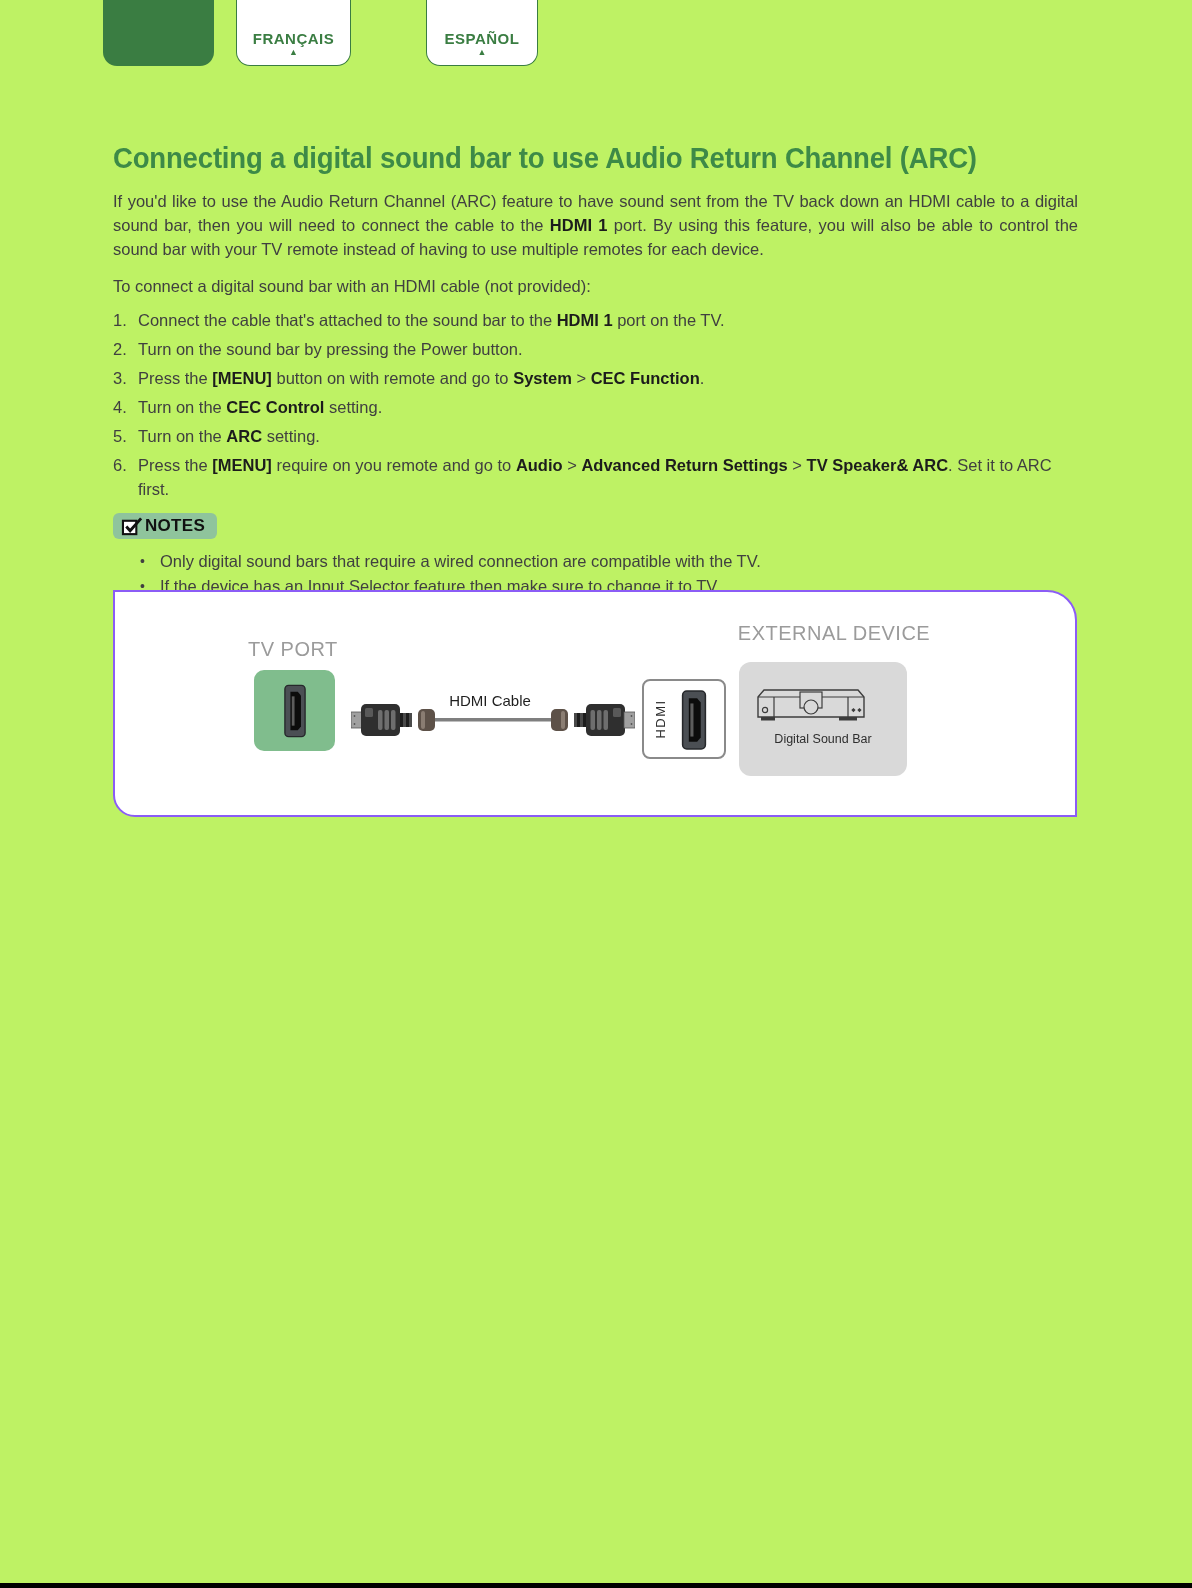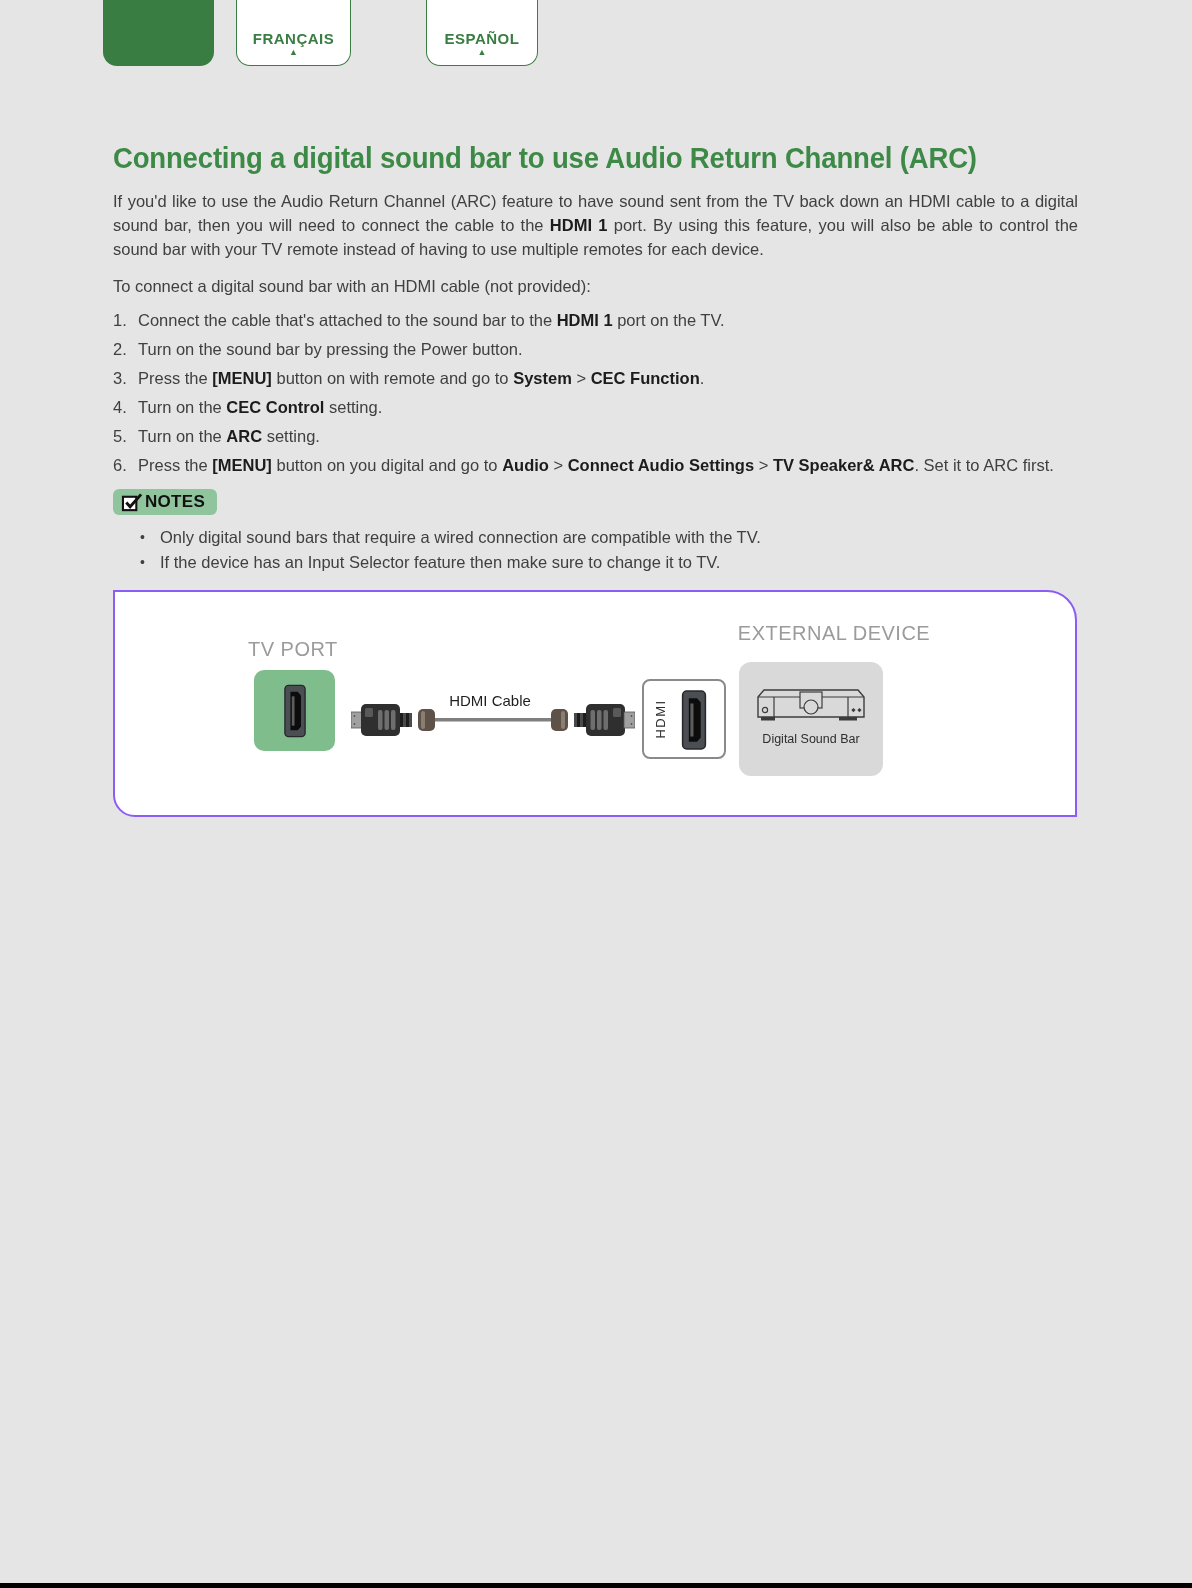--- a/index.html
+++ b/index.html
@@ -1,18 +1,18 @@
 <!DOCTYPE html>
 <html><head>
 <meta charset="utf-8">
 <style>
   * { margin:0; padding:0; box-sizing:border-box; }
   html,body { background:#ffffff; }
   body { font-family:"Liberation Sans","DejaVu Sans",sans-serif; color:#404040; }
-  .page { position:relative; width:1192px; height:1588px; background:#e5e5e5; overflow:hidden; }
+  .page { position:relative; width:1192px; height:1588px; background:#bef264; overflow:hidden; }
 
   
   .tab { position:absolute; top:0; height:66px; display:flex; flex-direction:column;
          align-items:center; justify-content:flex-end; padding-bottom:7px;
          border:1.5px solid #3a7d42; border-top:none; border-radius:0 0 14px 14px; background:#fff; cursor:default; }
   .tab-active { position:absolute; top:0; left:103px; width:111px; height:66px;
                 background:#3a7d42; border-radius:0 0 14px 14px; }
   .tab-label { color:#3a7d42; font-weight:bold; font-size:15px; letter-spacing:.5px; line-height:17px; }
   .tab-arrow { color:#3a7d42; font-size:9px; line-height:11px; }
   .tab-fr { left:236px; width:115px; }
@@ -47,21 +47,21 @@
   .green-tile { position:absolute; left:139px; top:78px; width:81px; height:81px;
                 background:#80bd8d; border-radius:10px; display:flex; align-items:center; justify-content:center; }
   .cable-wrap { position:absolute; left:236px; top:105px; width:284px; height:46px; }
   .cable-label { position:absolute; left:310px; top:100px; width:130px; text-align:center;
                  font-size:15px; color:#1f1f1f; }
   .white-box { position:absolute; left:527px; top:87px; width:84px; height:80px;
                background:#fff; border:2px solid #8a8a8a; border-radius:8px; }
   .hdmi-vert { position:absolute; left:9px; top:50%; transform:translateY(-50%) rotate(180deg);
                writing-mode:vertical-rl; font-size:13px; letter-spacing:1.5px; color:#2e2e2e; }
   .whitebox-port { position:absolute; left:37px; top:9px; }
-  .gray-box { position:absolute; left:624px; top:70px; width:144px; height:114px;
+  .gray-box { position:absolute; left:624px; top:70px; width:168px; height:114px;
               background:#d9d9d9; border-radius:12px; }
   .soundbar-svg { position:absolute; left:16px; top:26px; }
   .soundbar-label { position:absolute; left:0; top:70px; width:100%; text-align:center;
                     font-size:12.5px; color:#2e2e2e; }
 
   .footer-bar { position:absolute; left:0; bottom:0; width:100%; height:5px; background:#000; }
 </style>
 </head>
 <body>
 
@@ -100,21 +100,21 @@
       <li>
         <span class="num">4.</span>
         <span><span>Turn on the </span><span class="b">CEC Control</span><span> setting.</span></span>
       </li>
       <li>
         <span class="num">5.</span>
         <span><span>Turn on the </span><span class="b">ARC</span><span> setting.</span></span>
       </li>
       <li>
         <span class="num">6.</span>
-        <span><span>Press the </span><span class="b">[MENU]</span><span> button on you digital and go to </span><span class="b">Audio</span><span> &gt; </span><span class="b">Connect Audio Settings</span><span> &gt; </span><span class="b">TV Speaker&amp; ARC</span><span>. Set it to ARC first.</span></span>
+        <span><span>Press the </span><span class="b">[MENU]</span><span> require on you remote and go to </span><span class="b">Audio</span><span> &gt; </span><span class="b">Advanced Return Settings</span><span> &gt; </span><span class="b">TV Speaker&amp; ARC</span><span>. Set it to ARC first.</span></span>
       </li>
     </ol>
 
     <div class="notes-badge">
       <svg width="23" height="21" viewBox="0 0 24 22">
         <rect x="2" y="5" width="14" height="14" fill="#ffffff" stroke="#111111" stroke-width="2.2"></rect>
         <path d="M5.5 11 L9.5 15.5 L21 2.5" fill="none" stroke="#111111" stroke-width="3"></path>
       </svg>
       <span>NOTES</span>
     </div>

